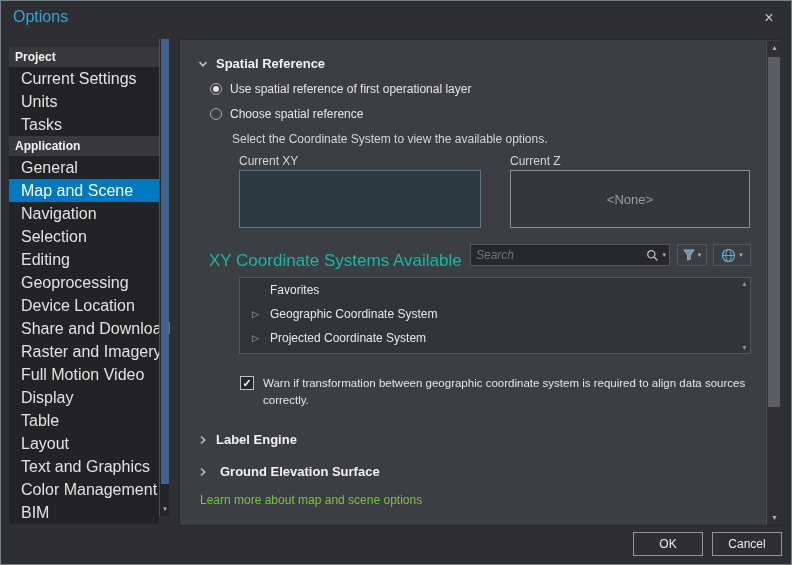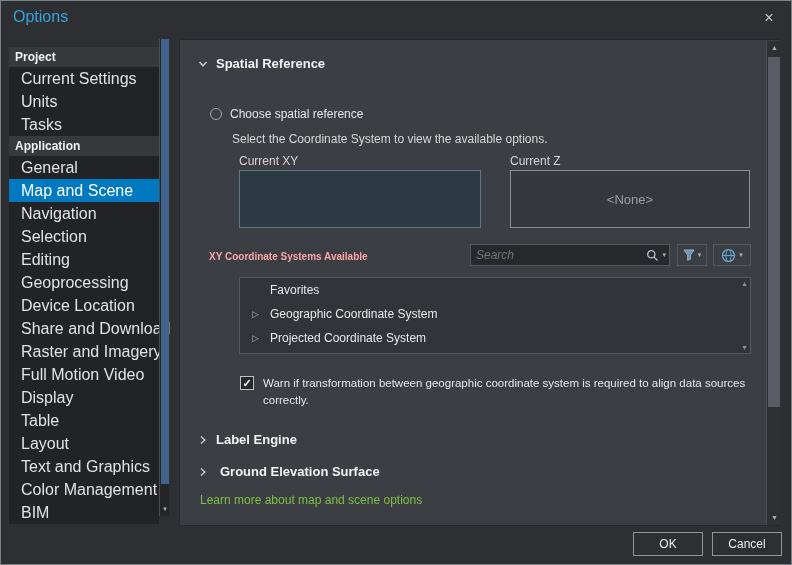--- a/index.html
+++ b/index.html
@@ -38,22 +38,22 @@
   .radio.on::after { content:""; position:absolute; left:2px; top:2px; width:6px; height:6px;
     border-radius:50%; background:#e4e4e4; }
   .radio-label { color:#e6e6e6; font-size:12px; }
   .hint { position:absolute; color:#d6d6d6; font-size:12px; }
   .field-label { position:absolute; color:#d6d6d6; font-size:12px; }
   .xy-box { position:absolute; left:59px; top:130px; width:242px; height:58px;
     background:#2c3a44; border:1px solid #5f7785; }
   .z-box { position:absolute; left:330px; top:130px; width:240px; height:58px;
     background:#34373b; border:1px solid #8a8f95; color:#9a9fa5; font-size:13px;
     display:flex; align-items:center; justify-content:center; }
-  .avail-label { position:absolute; left:29px; top:211px; color:#fca5a5;
-    font-size:10px; font-weight:bold; }
+  .avail-label { position:absolute; left:29px; top:211px; color:#14b8a6;
+    font-size:17px; font-weight:normal; }
   .search-wrap { position:absolute; left:290px; top:204px; width:200px; height:22px;
     background:#26282b; border:1px solid #54575c; }
   .search-input { position:absolute; left:5px; top:1px; width:148px; height:18px;
     background:transparent; border:none; outline:none; color:#cfcfcf; font-size:12px;
     font-family:"Liberation Sans", sans-serif;font-style:italic; }
   .search-icons { position:absolute; right:3px; top:0; height:20px; display:flex;
     align-items:center; gap:3px; }
   .mini-arrow { font-size:7px; color:#aab2ba; cursor:pointer; }
   .tool-btn { position:absolute; top:204px; height:22px; background:#3b3e43;
     border:1px solid #54575c; display:flex; align-items:center; justify-content:center;
@@ -133,20 +133,24 @@
 
     <div class="section-hdr" style="left:18px; top:16px;">
       <span class="chev">
         <svg width="10" height="10" viewBox="0 0 10 10">
             <polyline points="1.5,3 5,6.8 8.5,3" fill="none" stroke="#c2c8ce" stroke-width="1.5"></polyline>
           </svg>
       </span>
       <span>Spatial Reference</span>
     </div>
 
+    <div class="radio-row" style="left:30px; top:42px;">
+      <span class="radio on"></span>
+      <span class="radio-label">Use spatial reference of first operational layer</span>
+    </div>
     <div class="radio-row" style="left:30px; top:67px;">
       <span class="radio"></span>
       <span class="radio-label">Choose spatial reference</span>
     </div>
 
     <div class="hint" style="left:52px; top:92px;">Select the Coordinate System to view the available options.</div>
 
     <div class="field-label" style="left:59px; top:114px;">Current XY</div>
     <div class="field-label" style="left:330px; top:114px;">Current Z</div>
     <div class="xy-box"></div>

